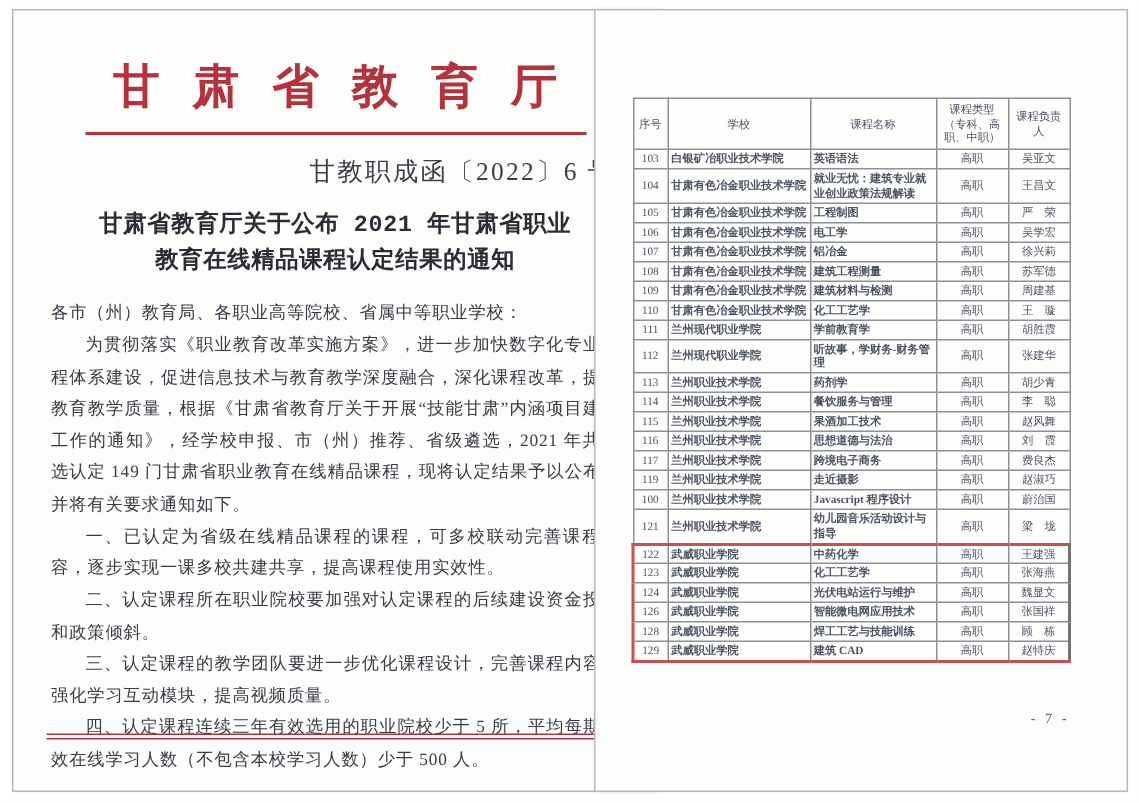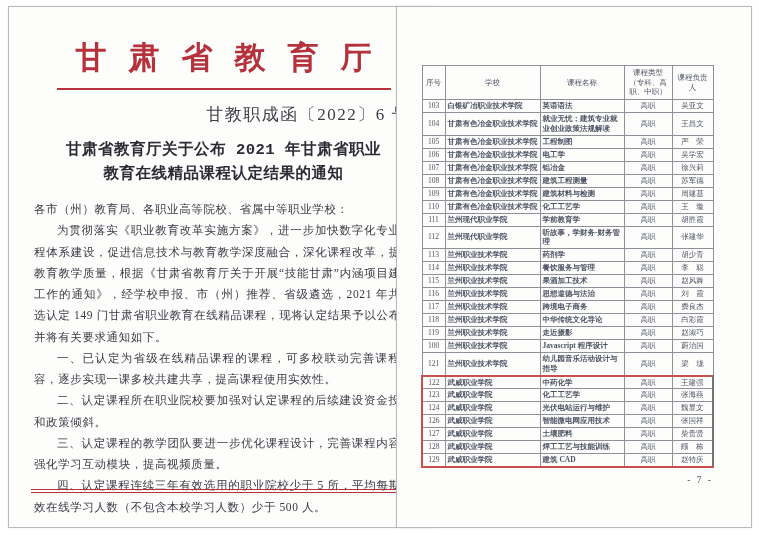--- a/index.html
+++ b/index.html
@@ -211,27 +211,20 @@
             <td class="person">刘　霞</td>
           </tr>
           <tr>
             <td class="no">117</td>
             <td class="school">兰州职业技术学院</td>
             <td class="course">跨境电子商务</td>
             <td class="type">高职</td>
             <td class="person">费良杰</td>
           </tr>
           <tr>
-            <td class="no">118</td>
-            <td class="school">兰州职业技术学院</td>
-            <td class="course">中华传统文化导论</td>
-            <td class="type">高职</td>
-            <td class="person">白彩霞</td>
-          </tr>
-          <tr>
             <td class="no">119</td>
             <td class="school">兰州职业技术学院</td>
             <td class="course">走近摄影</td>
             <td class="type">高职</td>
             <td class="person">赵淑巧</td>
           </tr>
           <tr>
             <td class="no">100</td>
             <td class="school">兰州职业技术学院</td>
             <td class="course">Javascript 程序设计</td>
@@ -265,27 +258,20 @@
             <td class="course">光伏电站运行与维护</td>
             <td class="type">高职</td>
             <td class="person">魏显文</td>
           </tr>
           <tr class="hl">
             <td class="no">126</td>
             <td class="school">武威职业学院</td>
             <td class="course">智能微电网应用技术</td>
             <td class="type">高职</td>
             <td class="person">张国祥</td>
-          </tr>
-          <tr class="hl">
-            <td class="no">127</td>
-            <td class="school">武威职业学院</td>
-            <td class="course">土壤肥料</td>
-            <td class="type">高职</td>
-            <td class="person">柴贵贤</td>
           </tr>
           <tr class="hl">
             <td class="no">128</td>
             <td class="school">武威职业学院</td>
             <td class="course">焊工工艺与技能训练</td>
             <td class="type">高职</td>
             <td class="person">顾　栋</td>
           </tr>
           <tr class="hl hl-last">
             <td class="no">129</td>

